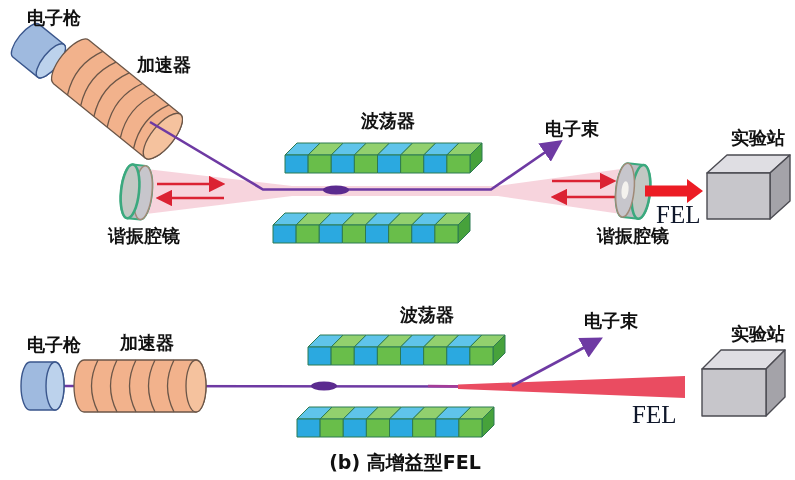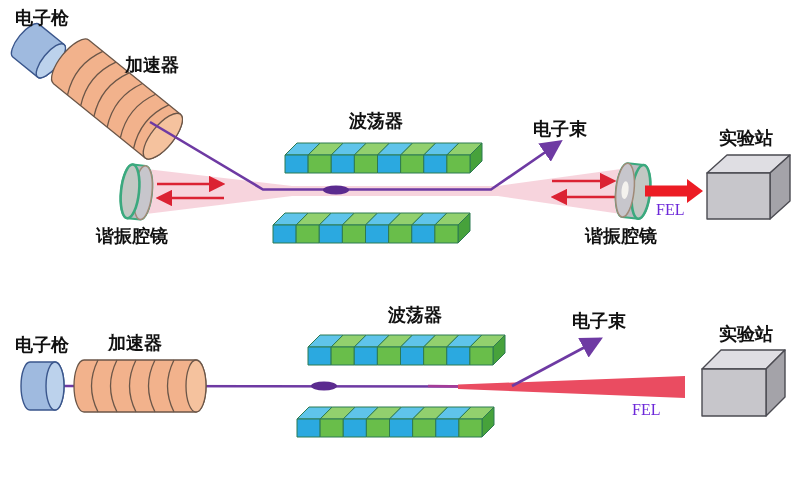--- a/index.html
+++ b/index.html
@@ -1,20 +1,20 @@
 <!DOCTYPE html>
 <html style="--background: #ffffff; --blue-block: #2BA9E0; --green-block: #69BE4A; --blue-block-top: #5FC4EA; --green-block-top: #92D06E; --block-end: #47A23B; --block-outline: #2D7A52; --orange-body: #F2B28C; --orange-face: #F5C29E; --orange-outline: #6B5648; --gun-body: #9FBADF; --gun-face: #BCD2EC; --gun-outline: #3A568C; --purple-beam: #6E3AA3; --bunch: #5B2B8F; --pink-beam: #F6CFD9; --red-arrow: #DB2233; --fel-red: #EC1C24; --wedge-red: #EA4C61; --magenta-blend: #A43C98; --mirror-rim: #C2C8C3; --mirror-rim-stroke: #3BA97E; --mirror-body: #BBBAC0; --mirror-face: #C7C6CC; --mirror-face-stroke: #A08A77; --mirror-hole: #F4F2EE; --cube-front: #C7C6CB; --cube-top: #DFDEE3; --cube-side: #A4A3A9; --cube-outline: #4B4B52; --text: #111111;"><head>
 <meta charset="utf-8">
 <style>
   html,body{margin:0;padding:0;background:#ffffff;}
   #stage{position:relative;width:795px;height:480px;background:var(--background,#fff);overflow:hidden;
          font-family:"DejaVu Sans","Liberation Sans",sans-serif;}
   #art{position:absolute;left:0;top:0;}
-  .lbl{position:absolute;font-size:18px;font-weight:bold;color:#111;white-space:nowrap;line-height:1.1;}
-  .lbl-serif{position:absolute;font-family:"Liberation Serif","DejaVu Serif",serif;font-size:16px;color:#6d28d9;white-space:nowrap;}
+  .lbl{position:absolute;font-size:18px;font-weight:bold;color:#111;white-space:nowrap;line-height:1.1;margin-left:12px;}
+  .lbl-serif{position:absolute;font-family:"Liberation Serif","DejaVu Serif",serif;font-size:25px;color:#0f172a;white-space:nowrap;}
   .cap{position:absolute;width:300px;text-align:center;font-size:19px;font-weight:bold;color:#111;white-space:nowrap;}
   .purple-fill{fill:var(--purple-beam);}
   .red-fill{fill:var(--red-arrow);}
 </style>
 </head>
 <body>
 
 <div id="stage">
 
 <svg id="art" width="795" height="480" viewBox="0 0 795 480">
@@ -190,13 +190,14 @@
   <div class="lbl" style="left:585px;top:226px">谐振腔镜</div>
   <div class="lbl-serif" style="left:656px;top:201px">FEL</div>
   <div class="lbl" style="left:719px;top:128px">实验站</div>
 
   <div class="lbl" style="left:15px;top:335px">电子枪</div>
   <div class="lbl" style="left:108px;top:333px">加速器</div>
   <div class="lbl" style="left:388px;top:305px">波荡器</div>
   <div class="lbl" style="left:572px;top:311px">电子束</div>
   <div class="lbl-serif" style="left:632px;top:401px">FEL</div>
   <div class="lbl" style="left:719px;top:324px">实验站</div>
+  <div class="cap" style="left:255px;top:450px">(b) 高增益型FEL</div>
 </div>
 
 </body></html>

